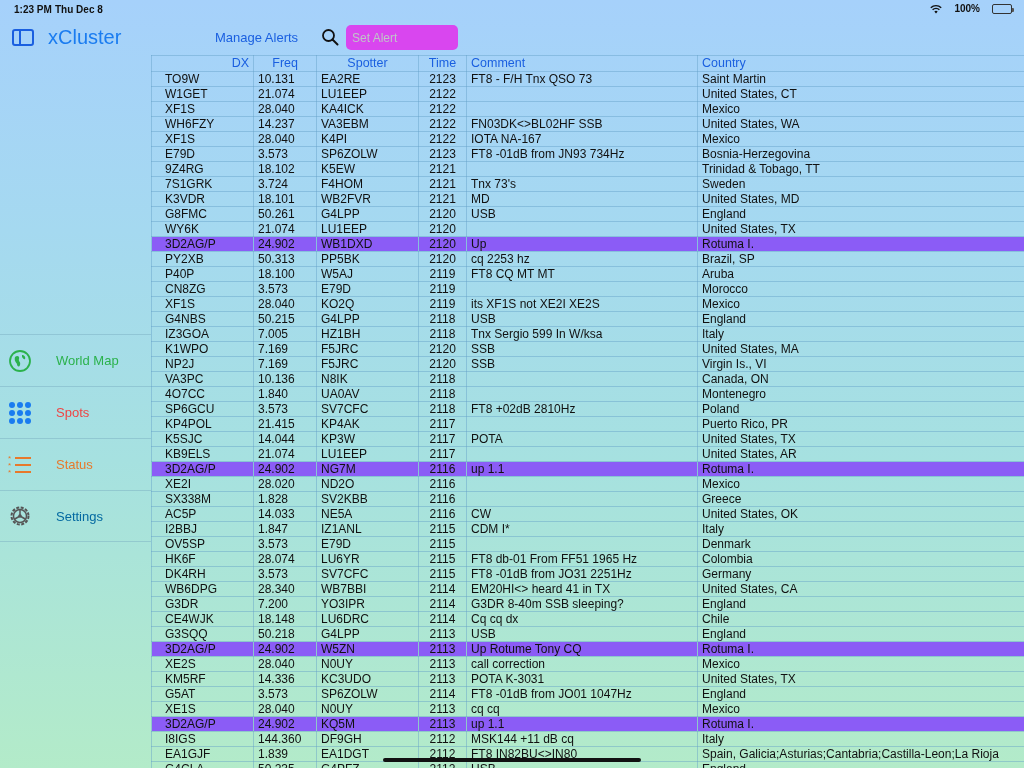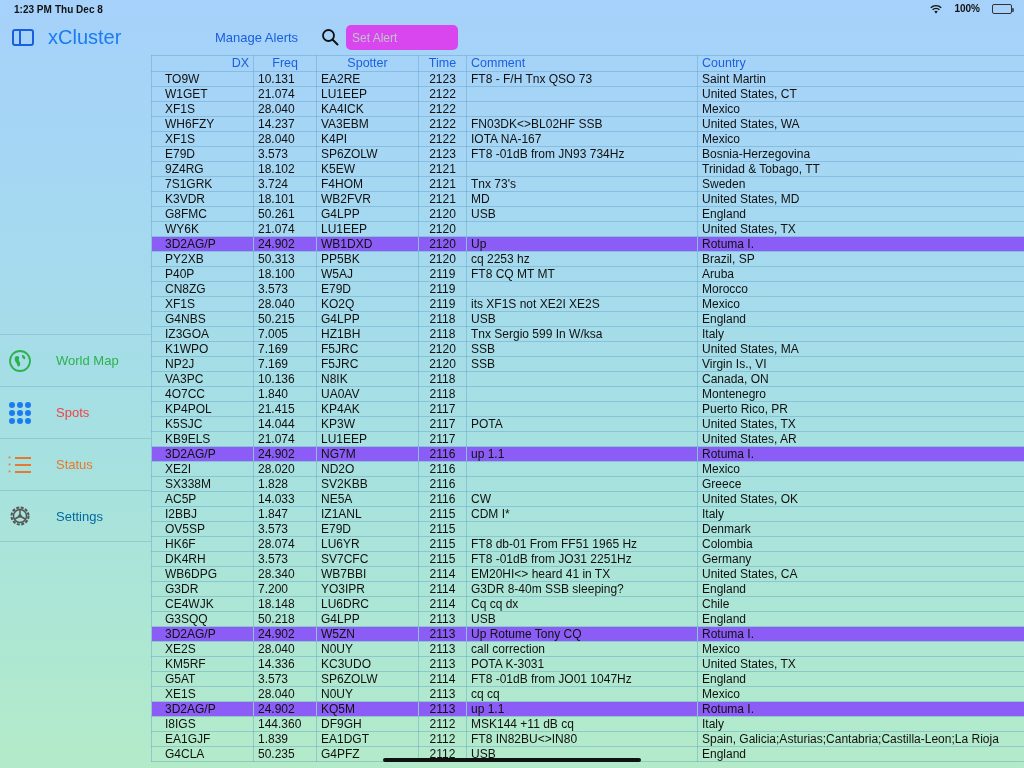--- a/index.html
+++ b/index.html
@@ -346,20 +346,28 @@
         </tr>
         <tr>
           <td class="c-dx">4O7CC</td>
           <td class="c-freq">1.840</td>
           <td class="c-spotter">UA0AV</td>
           <td class="c-time">2118</td>
           <td class="c-comment"></td>
           <td class="c-country">Montenegro</td>
         </tr>
         <tr>
+          <td class="c-dx">SP6GCU</td>
+          <td class="c-freq">3.573</td>
+          <td class="c-spotter">SV7CFC</td>
+          <td class="c-time">2118</td>
+          <td class="c-comment">FT8 +02dB 2810Hz</td>
+          <td class="c-country">Poland</td>
+        </tr>
+        <tr>
           <td class="c-dx">KP4POL</td>
           <td class="c-freq">21.415</td>
           <td class="c-spotter">KP4AK</td>
           <td class="c-time">2117</td>
           <td class="c-comment"></td>
           <td class="c-country">Puerto Rico, PR</td>
         </tr>
         <tr>
           <td class="c-dx">K5SJC</td>
           <td class="c-freq">14.044</td>

